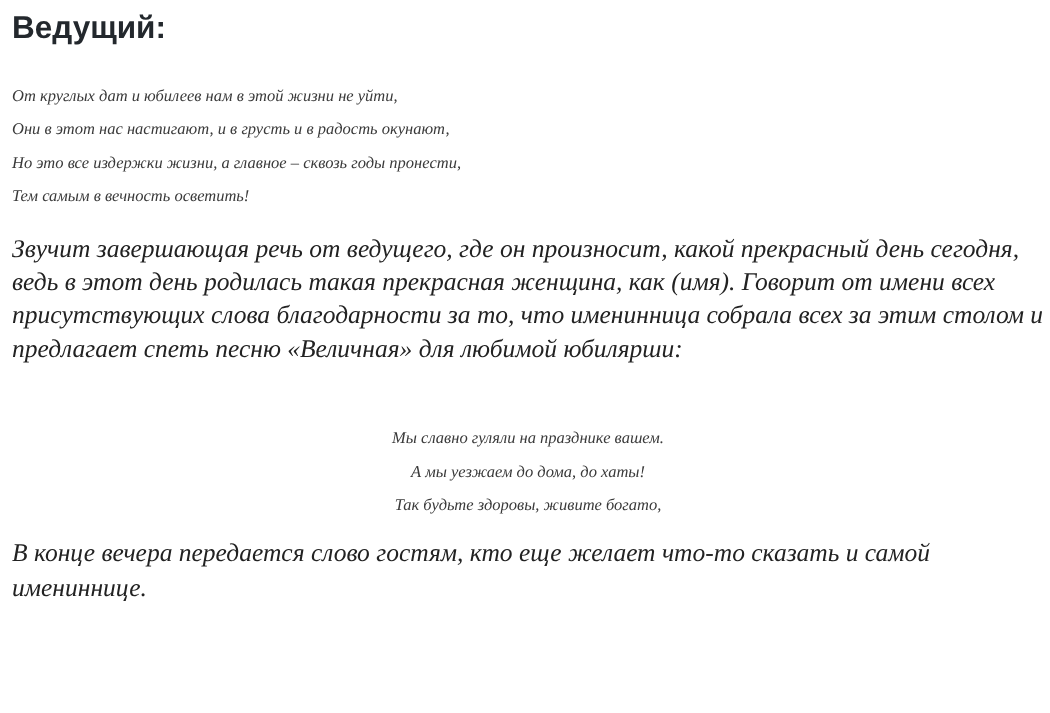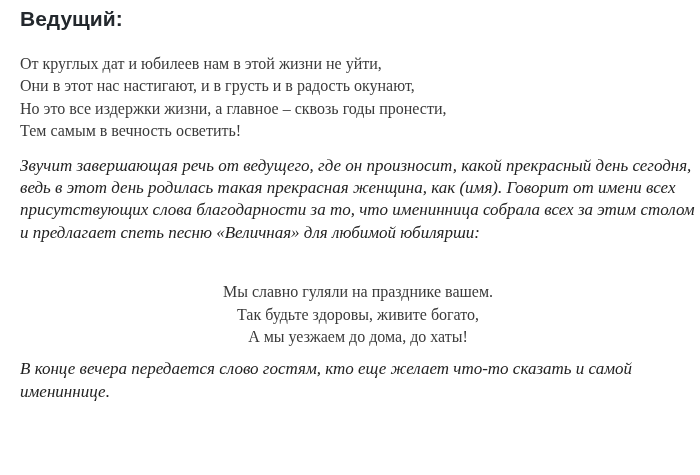--- a/index.html
+++ b/index.html
@@ -4,36 +4,37 @@
 <style>
   html, body {
     margin: 0;
     padding: 0;
     background: #ffffff;
   }
   .page {
     width: 700px;
     height: 475px;
     box-sizing: border-box;
-    padding: 6px 4px 0 20px;
+    padding: 6px 4px 0 8px;
     overflow: hidden;
     background: #ffffff;
     border-radius: 32px;
   }
   .page-title {
     font-family: "Liberation Sans", sans-serif;
     font-weight: 700;
     font-size: 21px;
     line-height: 26px;
     color: #23282d;
     margin: 0 0 21px 0;
   }
   .verse {
     font-family: "Liberation Serif", serif;
-    font-size: 16px;
+    font-style: italic;
+    font-size: 11px;
     line-height: 22.4px;
     color: #3a3a3a;
     margin: 0 0 12px 0;
   }
   .verse-line {
     display: block;
   }
   .body-p {
     font-family: "Liberation Serif", serif;
     font-size: 17px;
@@ -64,19 +65,19 @@
     <span class="verse-line">От круглых дат и юбилеев нам в этой жизни не уйти,</span>
     <span class="verse-line">Они в этот нас настигают, и в грусть и в радость окунают,</span>
     <span class="verse-line">Но это все издержки жизни, а главное – сквозь годы пронести,</span>
     <span class="verse-line">Тем самым в вечность осветить!</span>
   </p>
 
   <p class="body-p speech">Звучит завершающая речь от ведущего, где он произносит, какой прекрасный день сегодня, ведь в этот день родилась такая прекрасная женщина, как (имя). Говорит от имени всех присутствующих слова благодарности за то, что именинница собрала всех за этим столом и предлагает спеть песню «Величная» для любимой юбилярши:</p>
 
   <p class="verse song">
     <span class="verse-line">Мы славно гуляли на празднике вашем.</span>
+    <span class="verse-line">А мы уезжаем до дома, до хаты!</span>
     <span class="verse-line">Так будьте здоровы, живите богато,</span>
-    <span class="verse-line">А мы уезжаем до дома, до хаты!</span>
   </p>
 
   <p class="body-p ending">В конце вечера передается слово гостям, кто еще желает что-то сказать и самой имениннице.</p>
 
 </div>
 
 </body></html>

